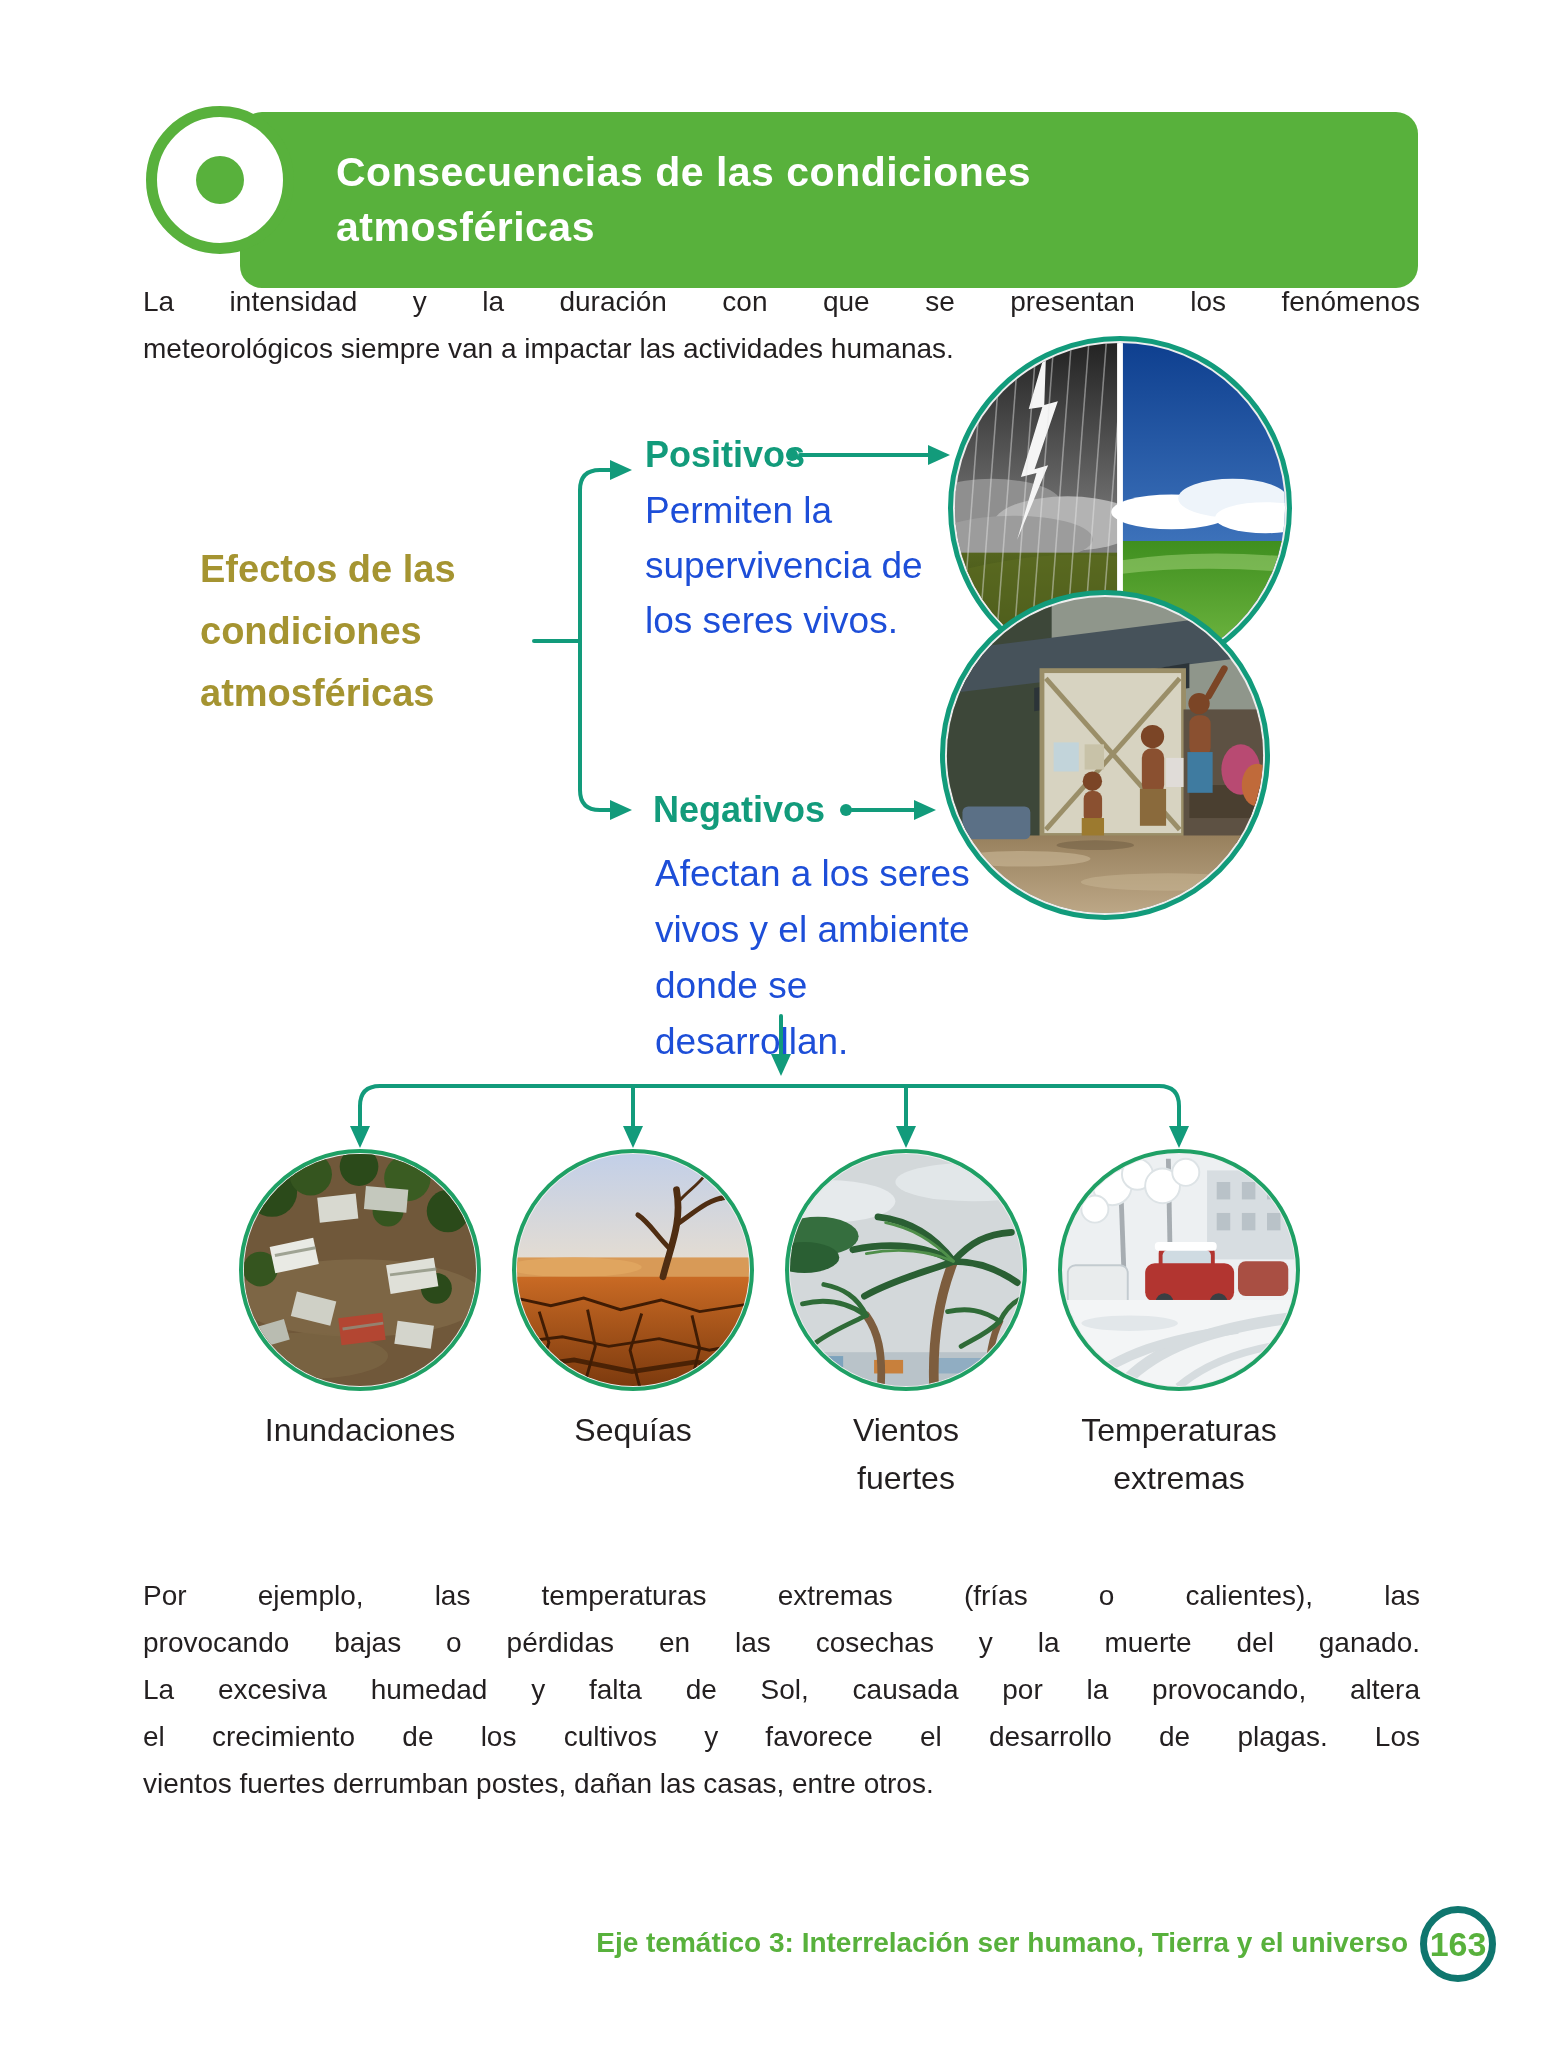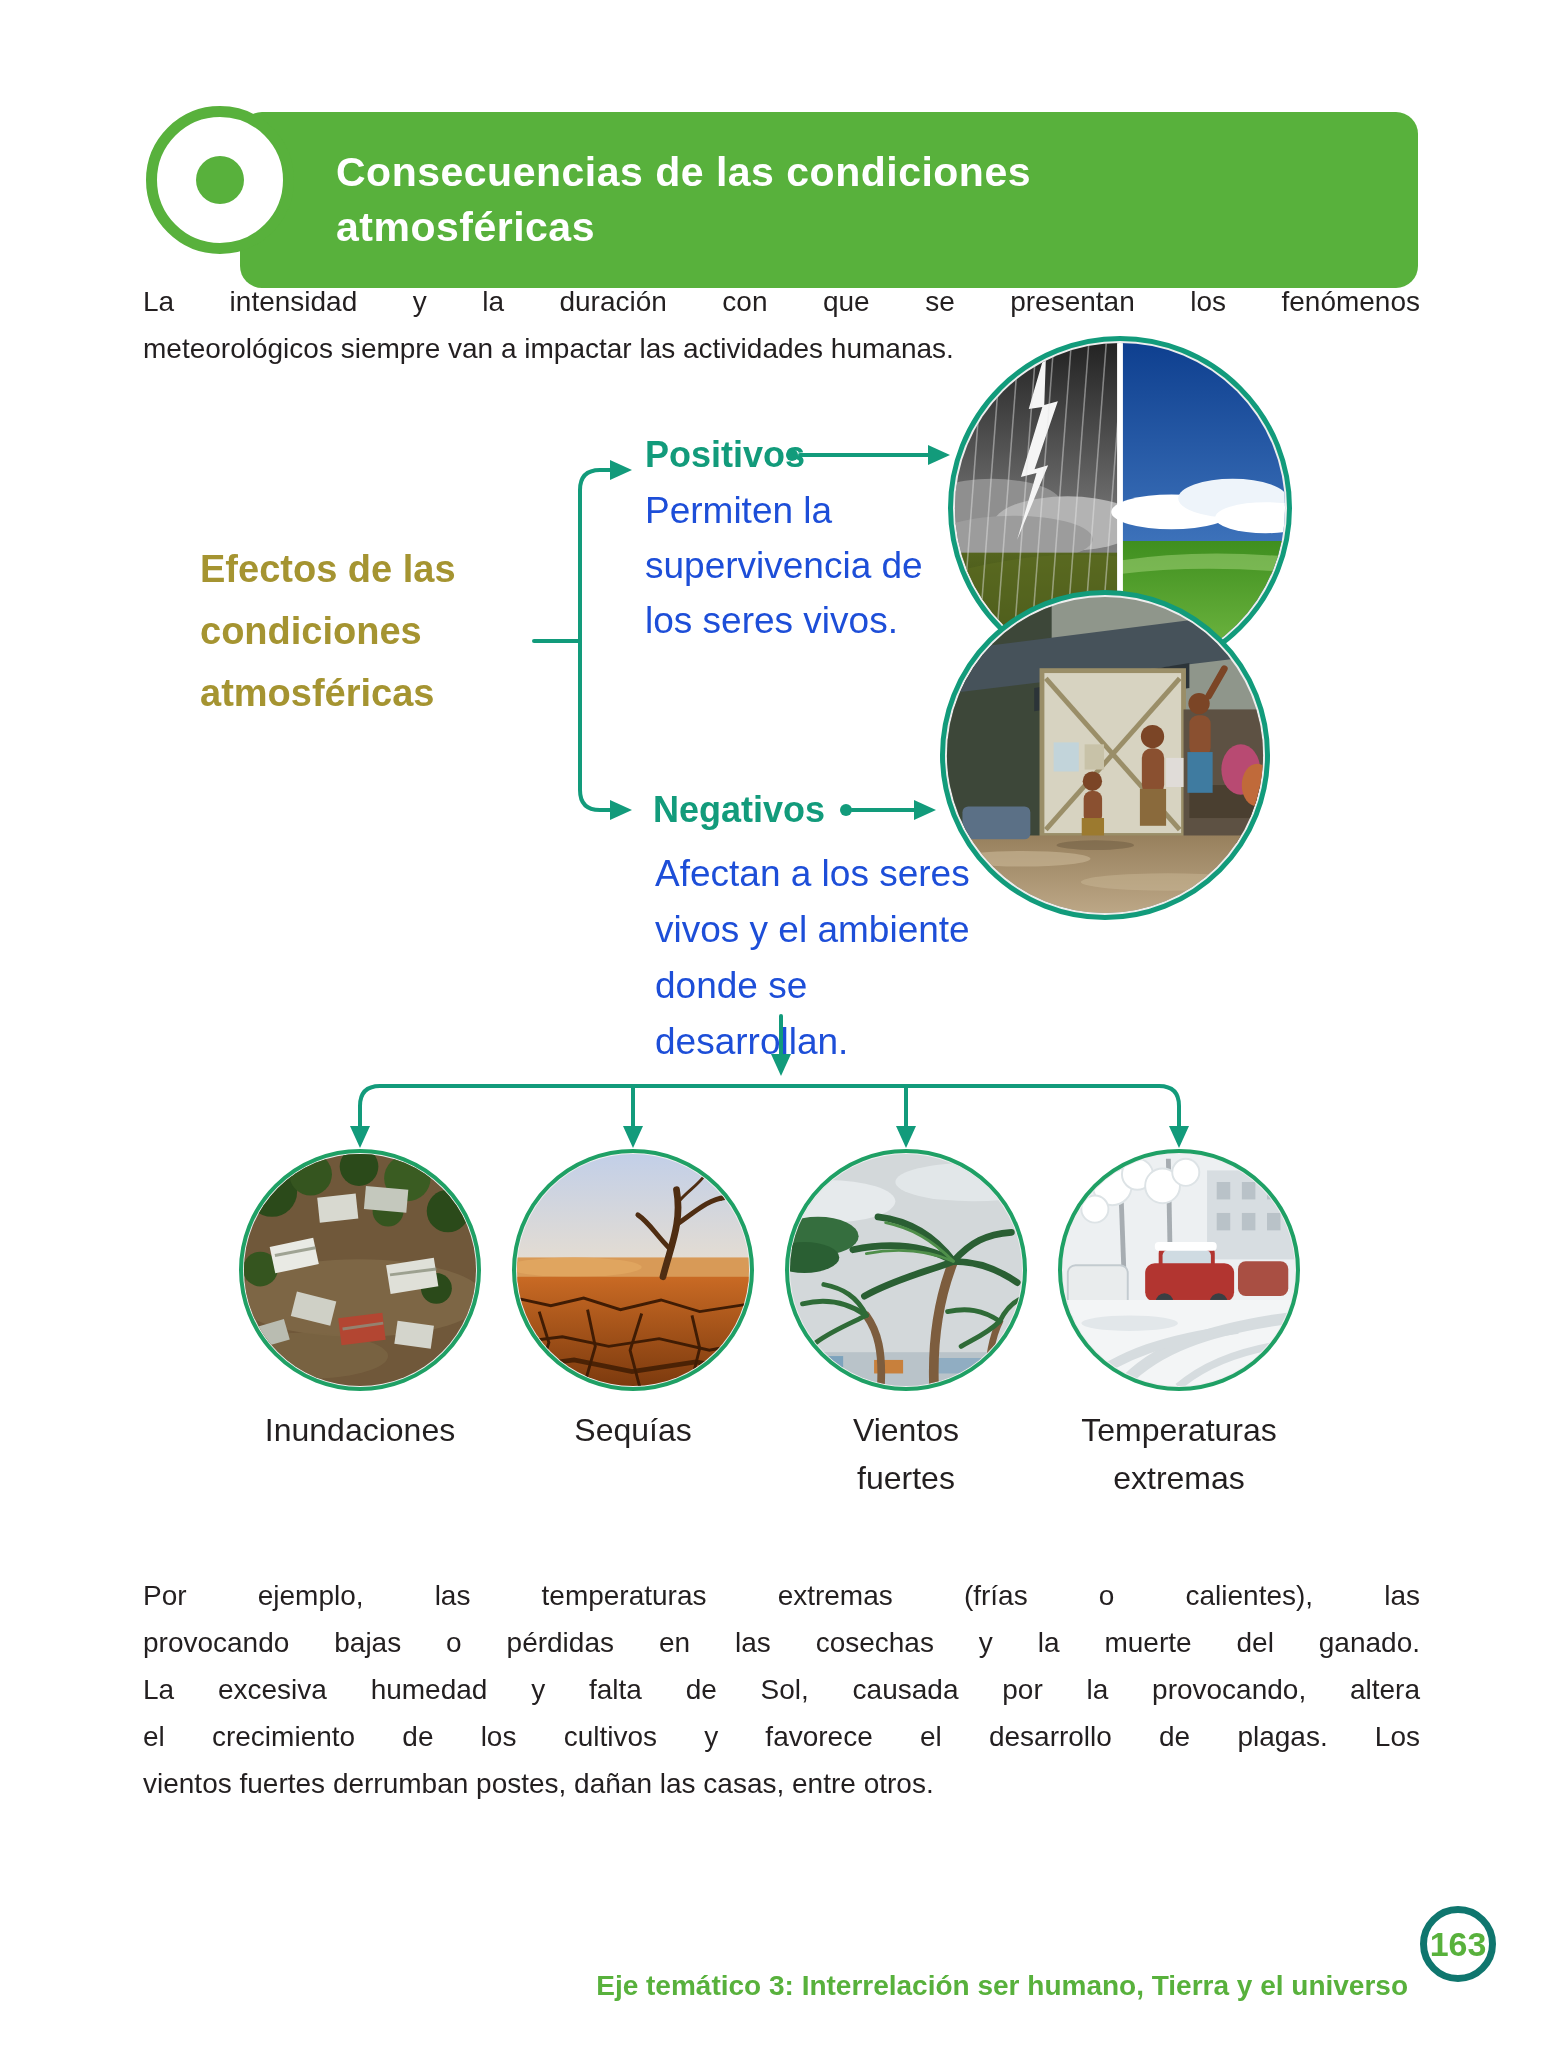--- a/index.html
+++ b/index.html
@@ -41,21 +41,21 @@
   .ex-circle{width:242px;height:242px;border:4px solid #1fa065;position:absolute;top:1149px;}
   .ex-circle svg,.photo-circle svg{display:block;width:100%;height:100%;}
   .ex-0{left:239px;} .ex-1{left:512px;} .ex-2{left:785px;} .ex-3{left:1058px;}
 
   .ex-label{position:absolute;top:1406px;width:300px;text-align:center;font-size:32px;
             line-height:48px;white-space:pre-line;color:#231f20;}
   .exl-0{left:210px;} .exl-1{left:483px;} .exl-2{left:756px;} .exl-3{left:1029px;}
 
   
   .footer-text{position:absolute;left:143px;top:1926px;width:1265px;text-align:right;
-               color:#58b13c;font-size:28px;font-weight:bold;line-height:34px;margin-top:43px;}
+               color:#58b13c;font-size:28px;font-weight:bold;line-height:34px;}
   .page-badge{position:absolute;left:1420px;top:1906px;width:76px;height:76px;
               box-sizing:border-box;border:7px solid #0f766e;border-radius:50%;
               display:flex;align-items:center;justify-content:center;
               color:#58b13c;font-size:34px;font-weight:bold;background:#fff;}
 </style>
 </head>
 <body>
 
 <div class="page">
 

